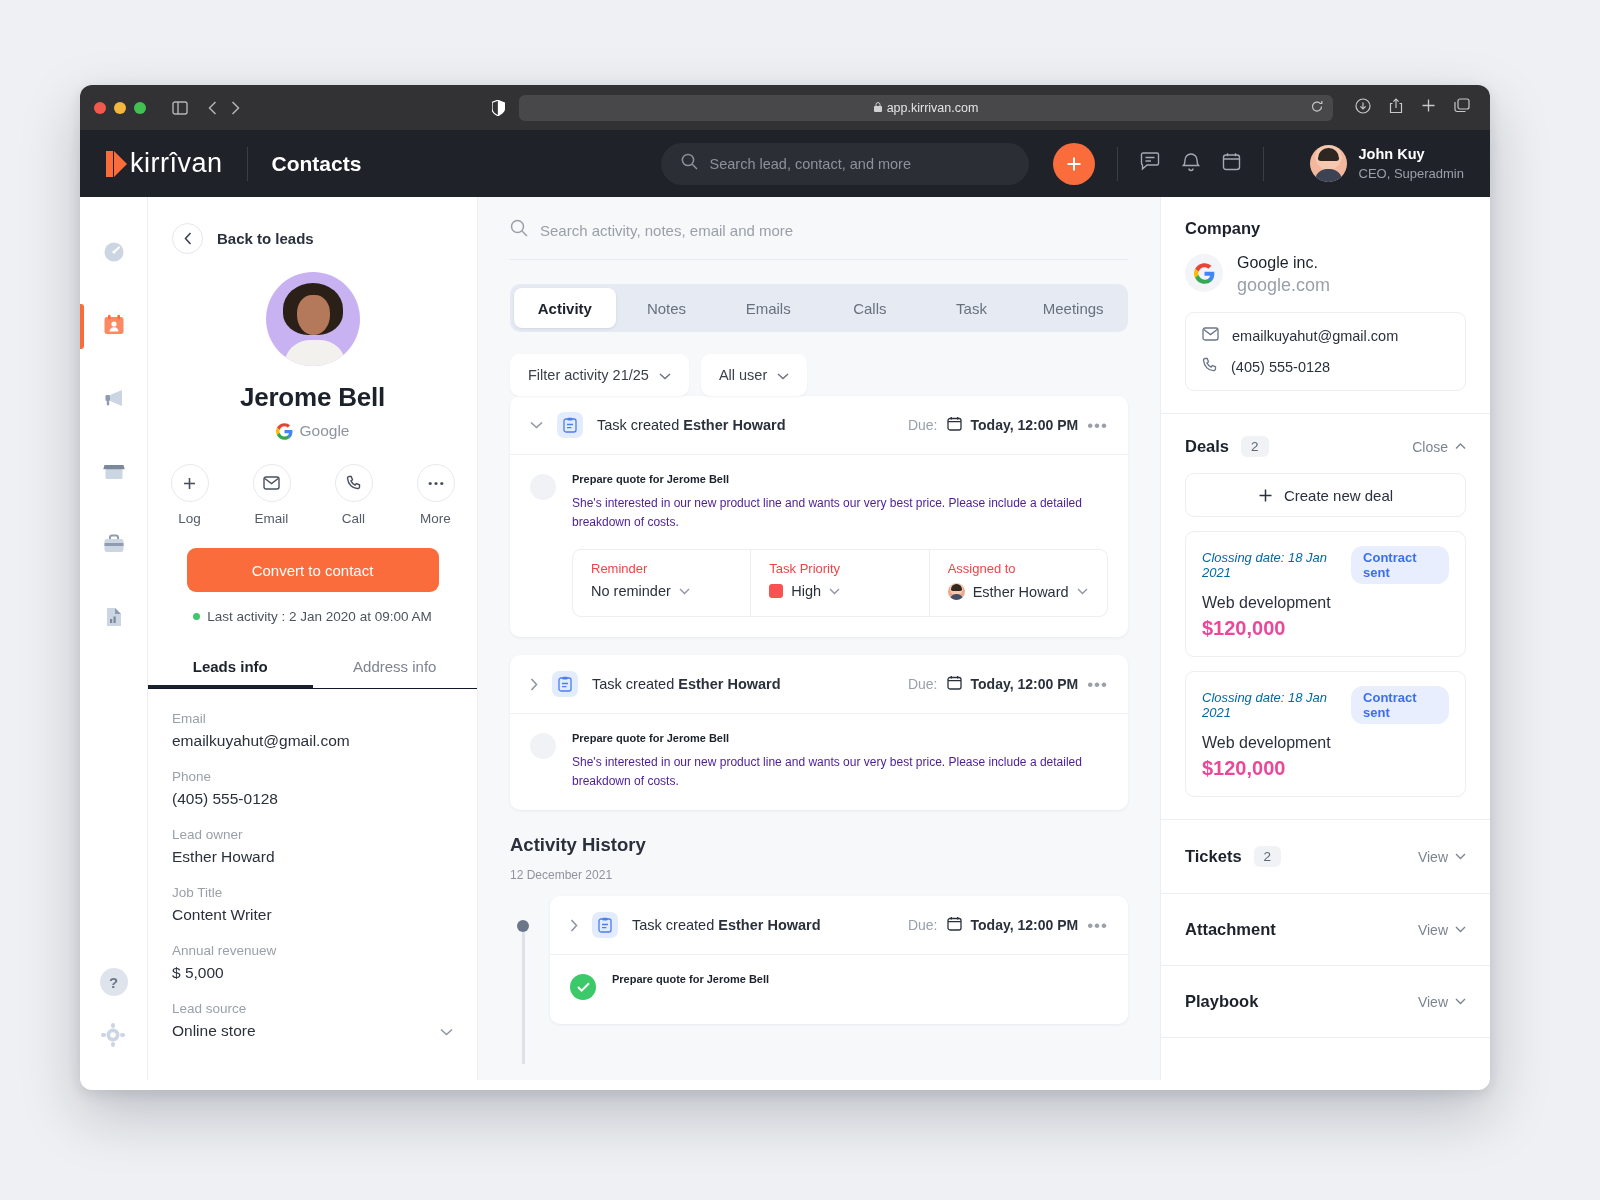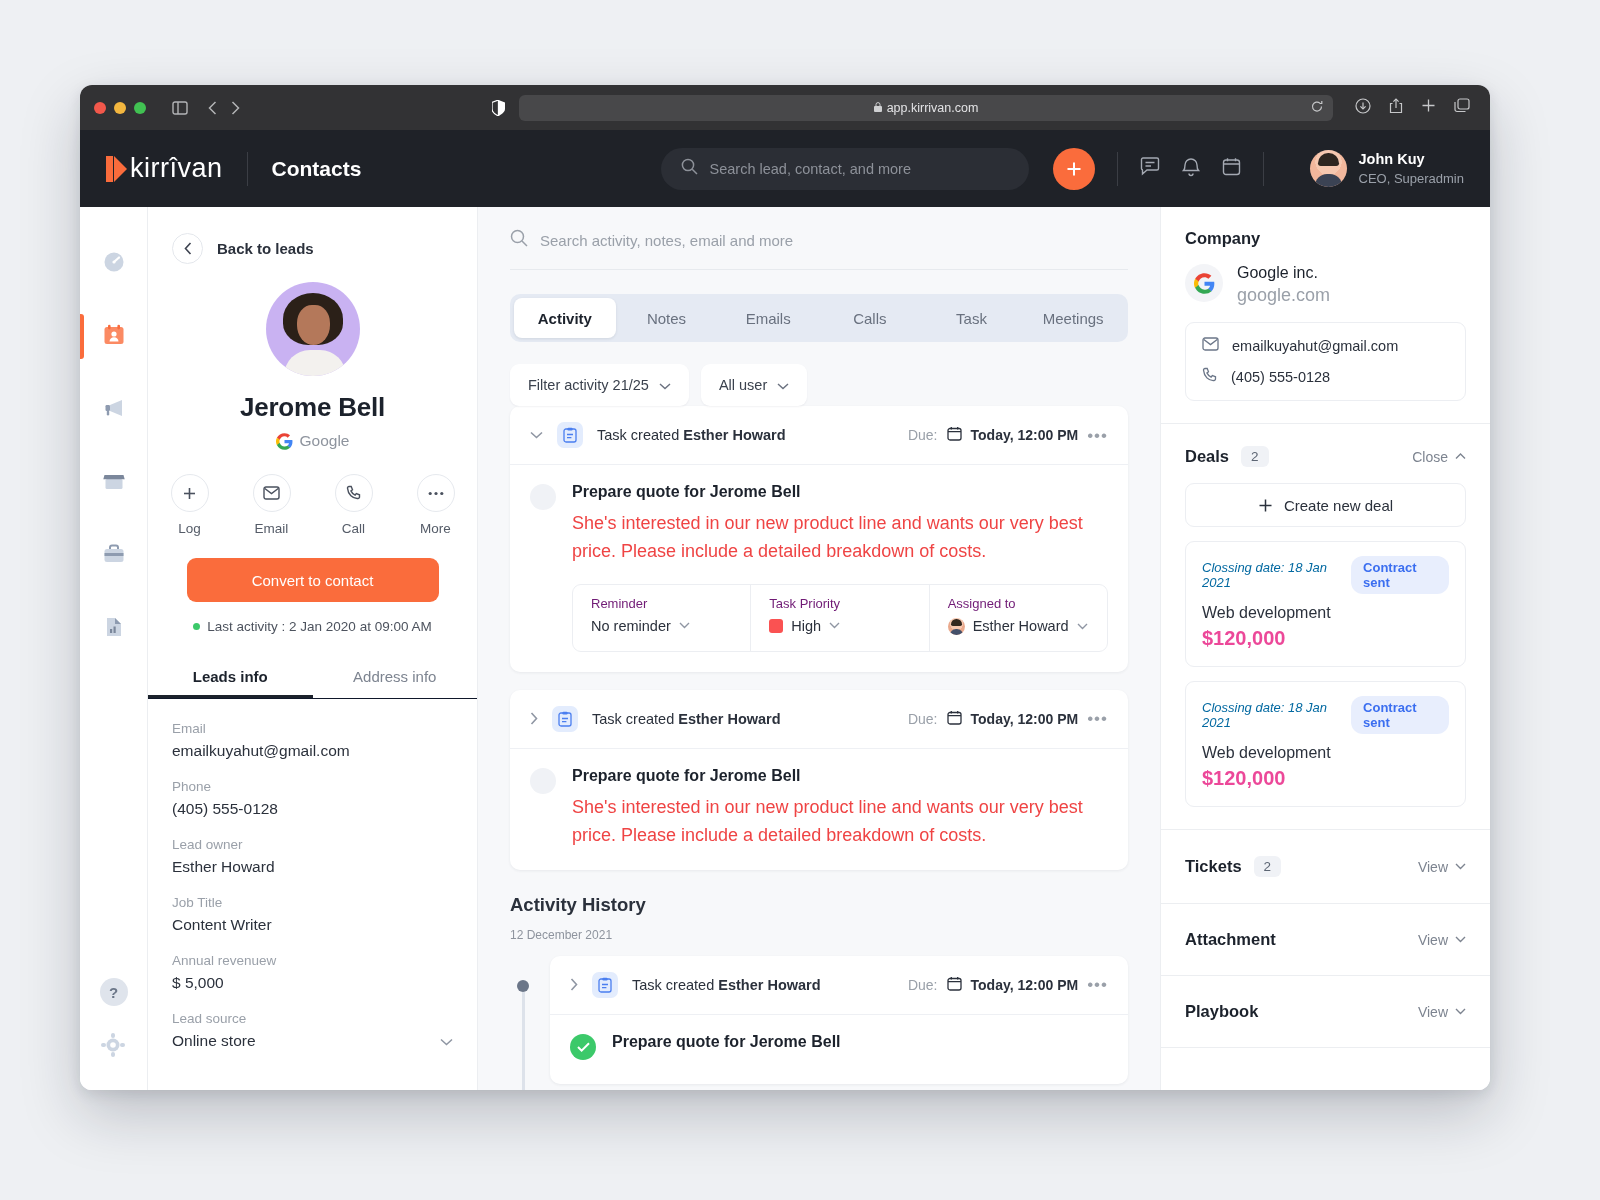--- a/index.html
+++ b/index.html
@@ -35,21 +35,21 @@
   .urlbar {
     flex: 1; height: 26px; background: #48484a; border-radius: 6px;
     display: flex; align-items: center; justify-content: center;
     position: relative; color: #e3e3e5; font-size: 12.5px; gap: 5px;
   }
   .reload { position: absolute; right: 10px; top: 50%; transform: translateY(-50%); color: #c6c7c9; }
   .chrome-right { display: flex; align-items: center; gap: 18px; color: #c6c7c9; padding-right: 6px; }
 
   
   .appbar {
-    height: 77px; background: #1f2228;
+    height: 67px; background: #1f2228;
     display: flex; align-items: center; padding: 0 26px;
   }
   .logo { display: flex; align-items: center; gap: 2px; }
   .logo-mark { width: 22px; height: 26px; position: relative; }
   .logo-mark:before {
     content:""; position:absolute; left:0; top:0; width:7px; height:26px; background:#fa6c3c;
   }
   .logo-mark:after {
     content:""; position:absolute; left:8px; top:0; width:0; height:0;
     border-left: 13px solid #fa6c3c; border-top: 13px solid transparent; border-bottom: 13px solid transparent;
@@ -204,28 +204,28 @@
     display:flex;align-items:center;justify-content:center; flex:none;
   }
   .hd-txt { font-size:14.5px; color:#2b313c; }
   .hd-txt b { font-weight:700; }
   .hd-right { margin-left:auto; display:flex; align-items:center; gap: 9px; font-size:14px; color:#2b313c; }
   .due-lbl { color:#9aa0a9; }
   .dots { color:#9aa0a9; letter-spacing:1px; cursor:pointer; font-size:17px; line-height:1; }
   .card-bd { padding: 18px 20px 20px 20px; display:flex; gap: 16px; }
   .ckcirc { width:26px;height:26px;border-radius:50%;background:#f0f2f6; flex:none; margin-top:1px; cursor:pointer; }
   .ckcirc.done { background:#3cc96a; display:flex;align-items:center;justify-content:center; }
-  .t-title { font-size:16px; font-weight:700; color:#1c222c; }
-  .t-desc { font-size:18px; color:#ef4444; line-height:1.55; margin-top: 9px; max-width: 555px; }
+  .t-title { font-size:11px; font-weight:700; color:#1c222c; }
+  .t-desc { font-size:12px; color:#4c1d95; line-height:1.55; margin-top: 9px; max-width: 555px; }
   .meta {
     margin-top: 18px; border:1px solid #eceef2; border-radius: 9px; display:flex; height: 68px;
   }
   .meta-col { flex:1; padding: 11px 18px; border-right:1px solid #eceef2; }
   .meta-col:last-child { border-right:none; }
-  .m-lbl { font-size:13px; color:#701a75; }
+  .m-lbl { font-size:13px; color:#ef4444; }
   .m-val { font-size:14.5px; color:#2b313c; margin-top:7px; display:flex; align-items:center; gap:8px; cursor:pointer; }
   .prio-sq { width:14px;height:14px;border-radius:3px;background:#fa5252; }
   .mini-av {
     width:17px;height:17px;border-radius:50%;
     background: radial-gradient(circle at 50% 32%, #f6c8b0 0 45%, #eaa98c 45% 100%);
     position:relative; overflow:hidden; flex:none;
   }
   .mini-av:before { content:""; position:absolute; left:3px; top:1px; width:11px; height:7px; background:#33281f; border-radius: 6px 6px 2px 2px; }
   .mini-av:after { content:""; position:absolute; left:2px; bottom:0; width:13px; height:6px; background:#44506a; border-radius: 6px 6px 0 0; }
   .hist-date { font-size:12px; color:#8e949e; margin-bottom: 14px; }

